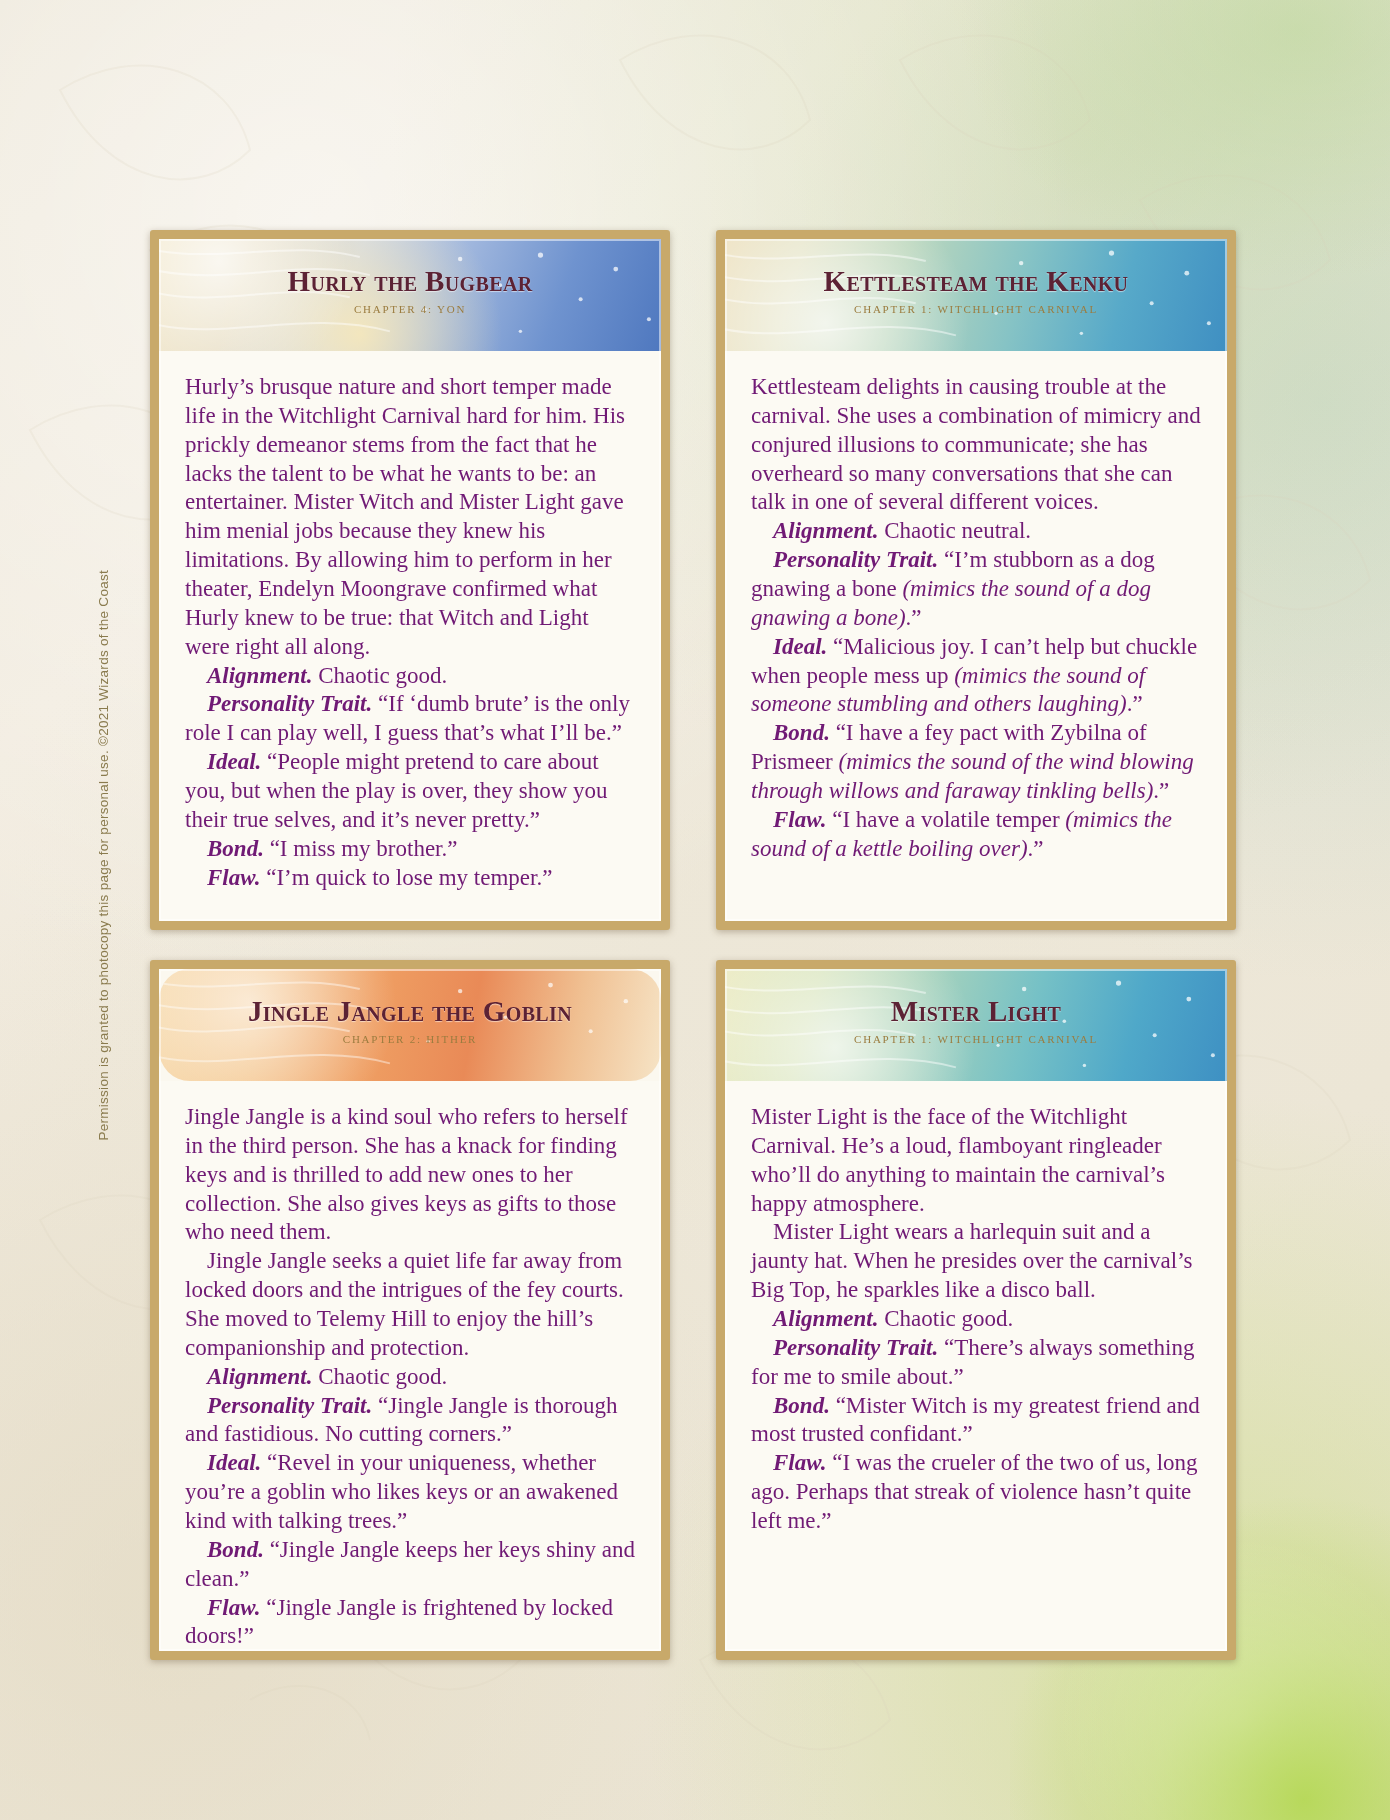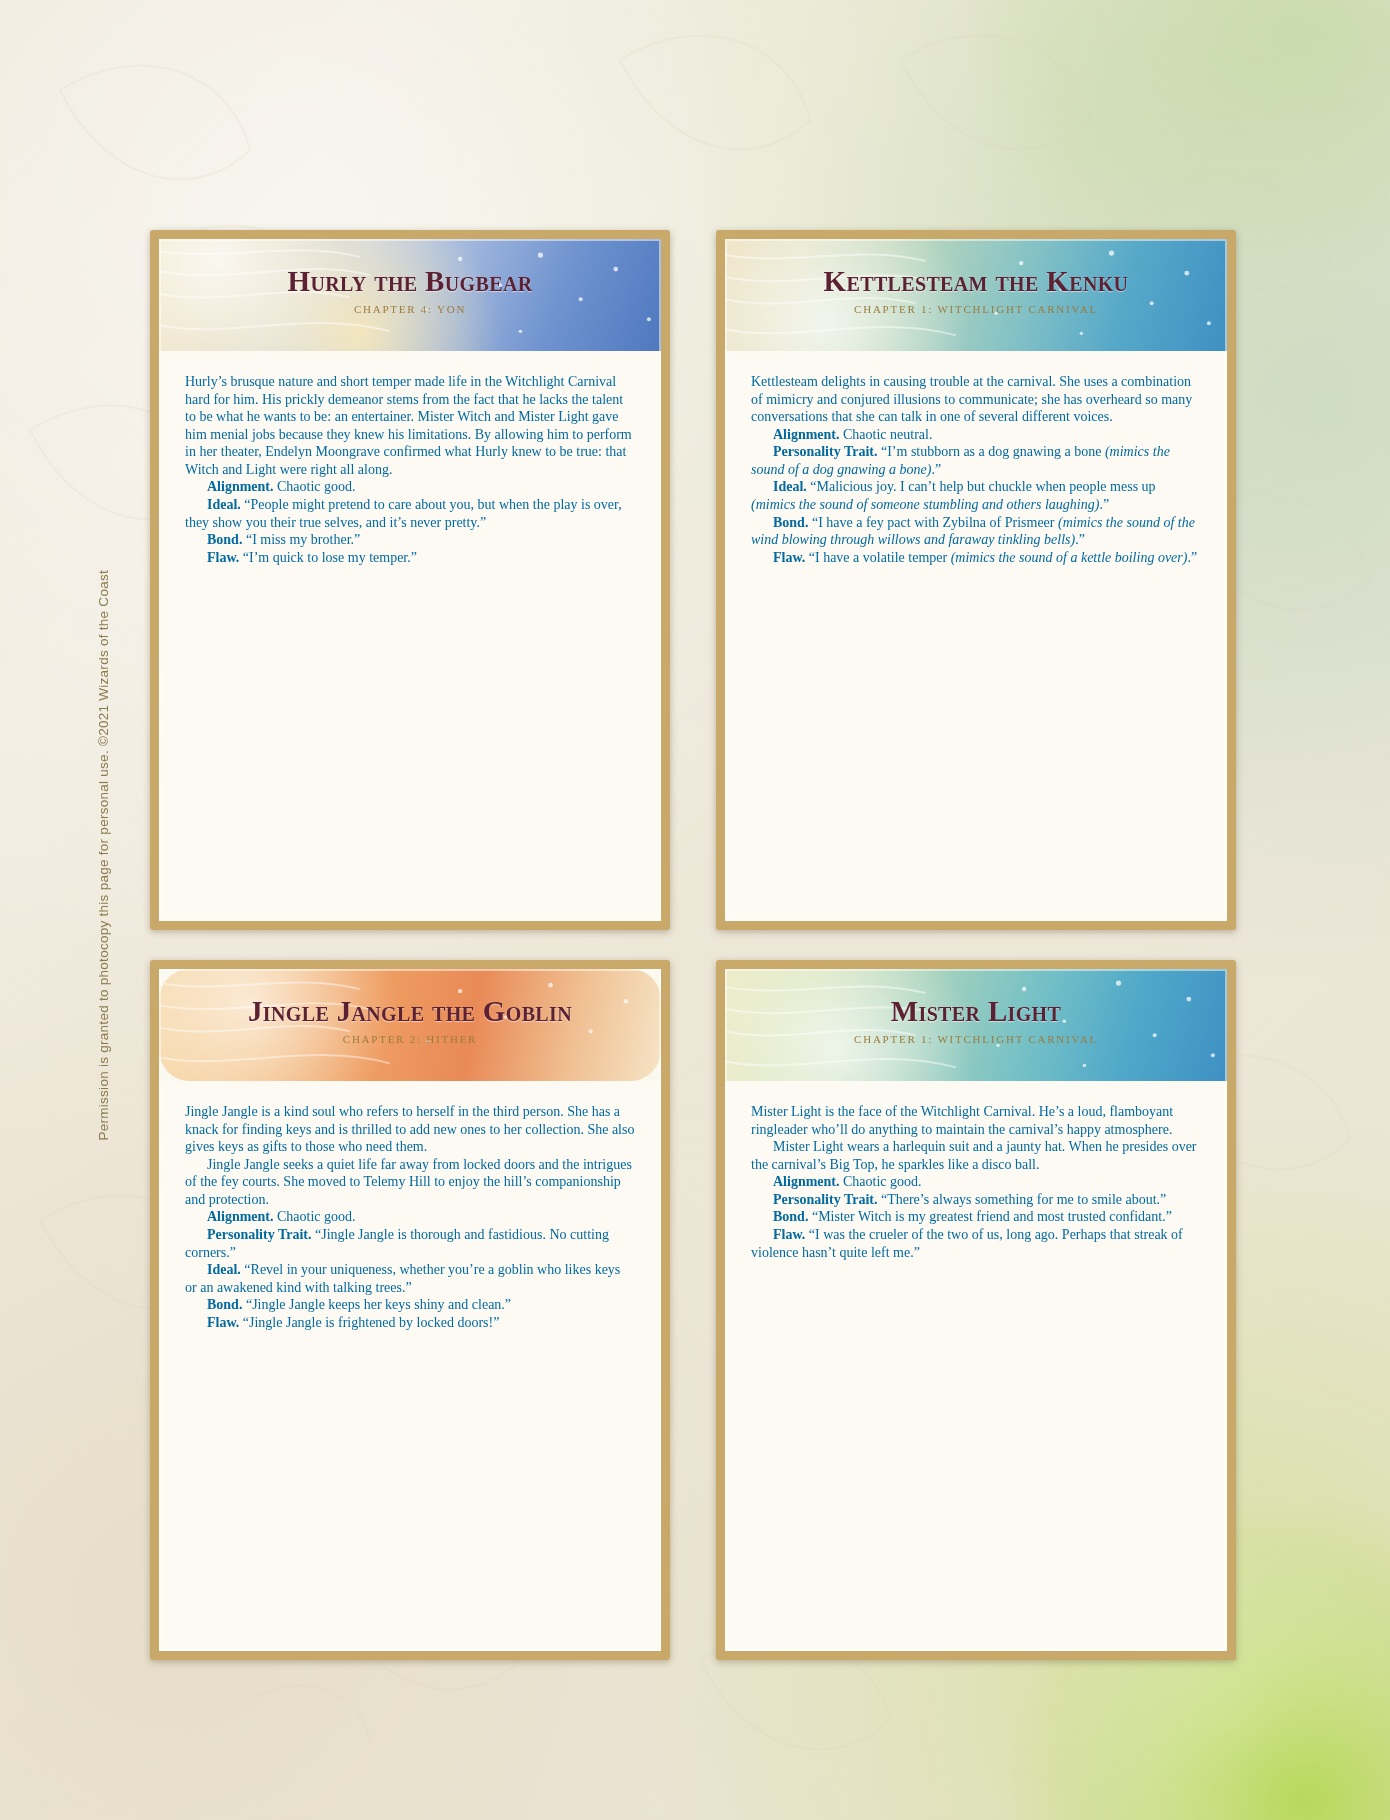--- a/index.html
+++ b/index.html
@@ -162,36 +162,37 @@
     font-size: 11px;
     letter-spacing: 0.16em;
     color: #9b7c3f;
     text-transform: uppercase;
   }
 
   .card-body {
     padding: 22px 26px 14px 26px;
     background: #fcfaf3;
     flex: 1 1 auto;
-    font-size: 14px;
+    font-size: 23px;
     line-height: 1.255;
-    color: #0369a1;
+    color: #701a75;
     text-align: left;
   }
   .card-body p {
     margin: 0;
   }
   .card-body p + p {
     margin-top: 0;
   }
   .p-indent {
     text-indent: 22px;
   }
   .lbl {
     font-weight: bold;
+    font-style: italic;
     margin-top: 32px;
   }
   .mim {
     font-style: italic;
   }
 </style>
 </head>
 <body>
 
 <div class="page-bg">
@@ -242,20 +243,21 @@
         </g>
       </svg>
       <div class="card-title-wrap">
         <h2 class="card-title">Hurly the Bugbear</h2>
         <div class="card-sub">Chapter 4: Yon</div>
       </div>
     </div>
     <div class="card-body">
       <p>Hurly’s brusque nature and short temper made life in the Witchlight Carnival hard for him. His prickly demeanor stems from the fact that he lacks the talent to be what he wants to be: an entertainer. Mister Witch and Mister Light gave him menial jobs because they knew his limitations. By allowing him to perform in her theater, Endelyn Moongrave confirmed what Hurly knew to be true: that Witch and Light were right all along.</p>
       <p class="p-indent"><span class="lbl">Alignment.</span> <span>Chaotic good.</span></p>
+      <p class="p-indent"><span class="lbl">Personality Trait.</span> <span>“If ‘dumb brute’ is the only role I can play well, I guess that’s what I’ll be.”</span></p>
       <p class="p-indent"><span class="lbl">Ideal.</span> <span>“People might pretend to care about you, but when the play is over, they show you their true selves, and it’s never pretty.”</span></p>
       <p class="p-indent"><span class="lbl">Bond.</span> <span>“I miss my brother.”</span></p>
       <p class="p-indent"><span class="lbl">Flaw.</span> <span>“I’m quick to lose my temper.”</span></p>
     </div>
   </div>
 
   <div class="card">
     <div class="card-border-inner"></div>
     <div class="card-header hdr-kettle">
       <svg class="hdr-streaks" viewBox="0 0 500 112" preserveAspectRatio="none">

